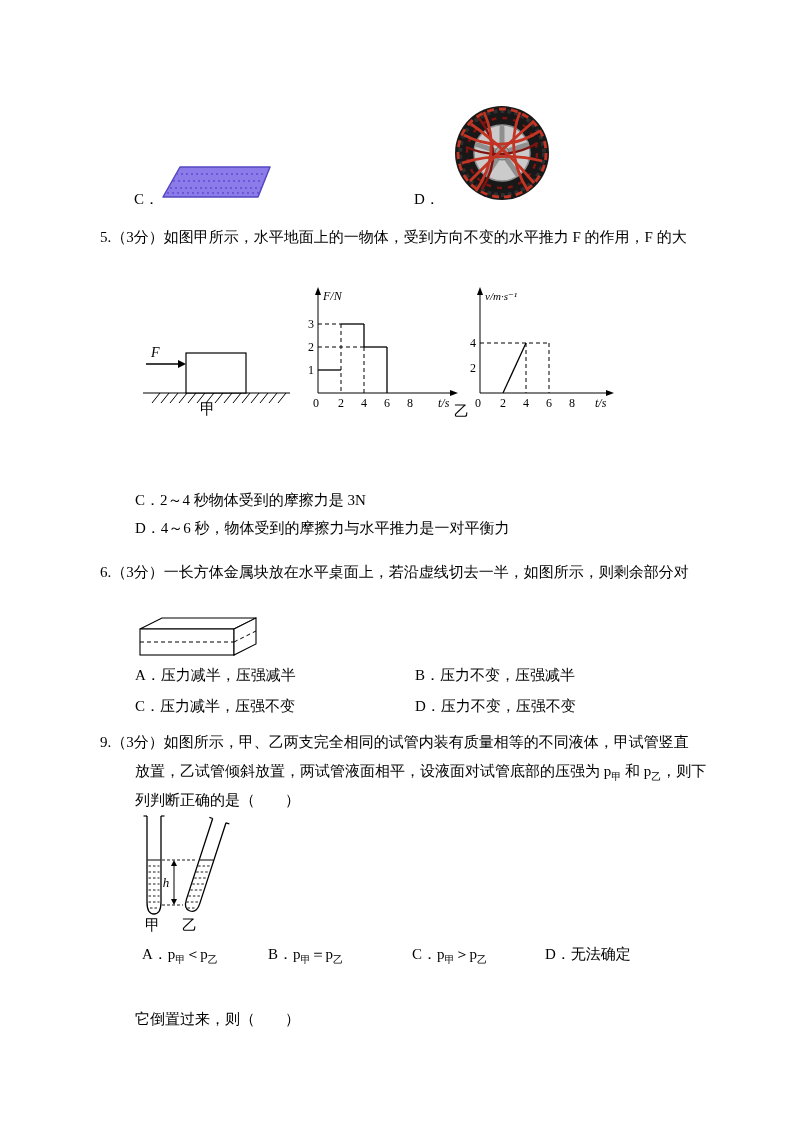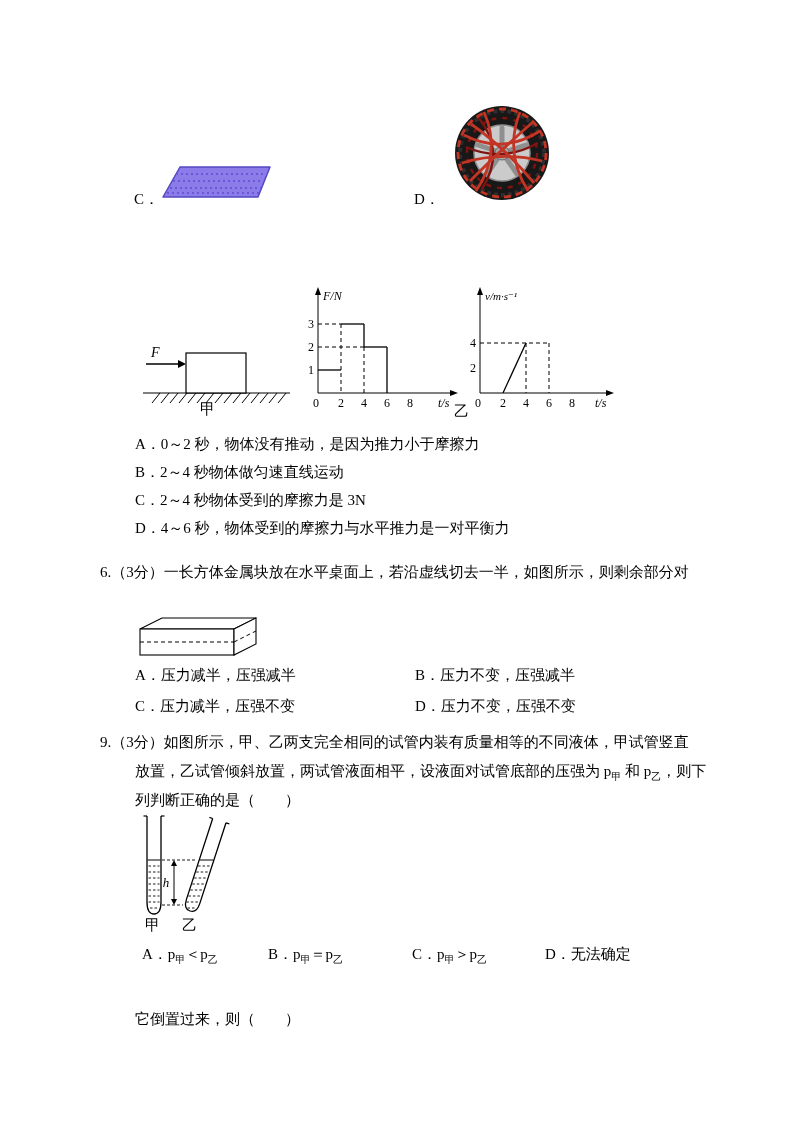--- a/index.html
+++ b/index.html
@@ -54,20 +54,21 @@
       <circle cx="50" cy="50" r="44" stroke-dasharray="7 5"></circle>
       <path d="M12 32 Q50 52 88 28"></path>
       <path d="M10 60 Q50 48 90 58"></path>
       <path d="M32 9 Q50 50 24 88"></path>
       <path d="M68 9 Q52 50 76 88"></path>
       <path d="M19 21 Q52 44 82 80"></path>
       <path d="M81 19 Q52 44 18 78"></path>
     </g>
   </svg>
 
+  <div class="line" style="left:100px; top:228px">5.（3分）如图甲所示，水平地面上的一物体，受到方向不变的水平推力 F 的作用，F 的大</div>
 
   <svg class="fig" style="left:138px; top:330px" width="160" height="90" viewBox="0 0 160 90">
     <line x1="5" y1="63" x2="152" y2="63" stroke="#000" stroke-width="1.2"></line>
     <path d="M14 73L22 63M23 73L31 63M32 73L40 63M41 73L49 63M50 73L58 63M59 73L67 63M68 73L76 63M77 73L85 63M86 73L94 63M95 73L103 63M104 73L112 63M113 73L121 63M122 73L130 63M131 73L139 63M140 73L148 63" stroke="#000" stroke-width="1" fill="none"></path>
     <rect x="48" y="23" width="60" height="40" fill="#fff" stroke="#000" stroke-width="1.2"></rect>
     <line x1="8" y1="34" x2="41" y2="34" stroke="#000" stroke-width="1.4"></line>
     <polygon points="48,34 40,30 40,38" fill="#000"></polygon>
     <text x="13" y="27" font-size="14" font-style="italic">F</text>
   </svg>
   <div class="line" style="left:200px; top:400px">甲</div>
@@ -119,22 +120,20 @@
     <text x="8" y="61" font-size="12" text-anchor="end">4</text>
     <text x="8" y="86" font-size="12" text-anchor="end">2</text>
     <text x="10" y="121" font-size="12" text-anchor="middle">0</text>
     <text x="35" y="121" font-size="12" text-anchor="middle">2</text>
     <text x="58" y="121" font-size="12" text-anchor="middle">4</text>
     <text x="81" y="121" font-size="12" text-anchor="middle">6</text>
     <text x="104" y="121" font-size="12" text-anchor="middle">8</text>
     <text x="127" y="121" font-size="12" font-style="italic">t/s</text>
   </svg>
 
-  <div class="line" style="left:135px; top:435px">A．0～2 秒，物体没有推动，是因为推力小于摩擦力</div>
-  <div class="line" style="left:135px; top:463px">B．2～4 秒物体做匀速直线运动</div>
   <div class="line" style="left:135px; top:491px">C．2～4 秒物体受到的摩擦力是 3N</div>
   <div class="line" style="left:135px; top:519px">D．4～6 秒，物体受到的摩擦力与水平推力是一对平衡力</div>
 
   <div class="line" style="left:100px; top:563px">6.（3分）一长方体金属块放在水平桌面上，若沿虚线切去一半，如图所示，则剩余部分对</div>
 
   <svg class="fig" style="left:138px; top:613px" width="125" height="48" viewBox="0 0 125 48">
     <polygon points="2,16 24,5 118,5 96,16" fill="#fff" stroke="#000" stroke-width="1.1"></polygon>
     <rect x="2" y="16" width="94" height="26" fill="#fff" stroke="#000" stroke-width="1.1"></rect>
     <polygon points="96,16 118,5 118,31 96,42" fill="#fff" stroke="#000" stroke-width="1.1"></polygon>
     <line x1="2" y1="29" x2="96" y2="29" stroke="#000" stroke-width="1" stroke-dasharray="4 3"></line>

